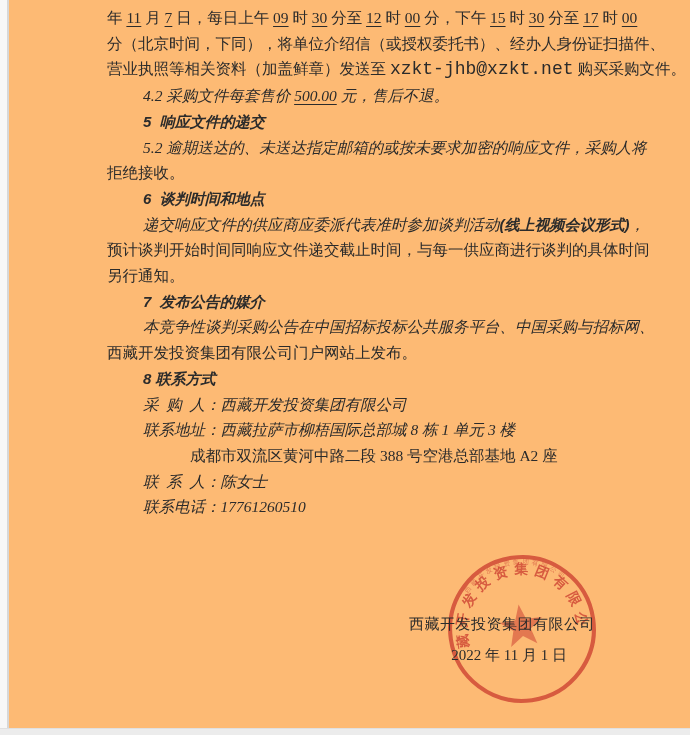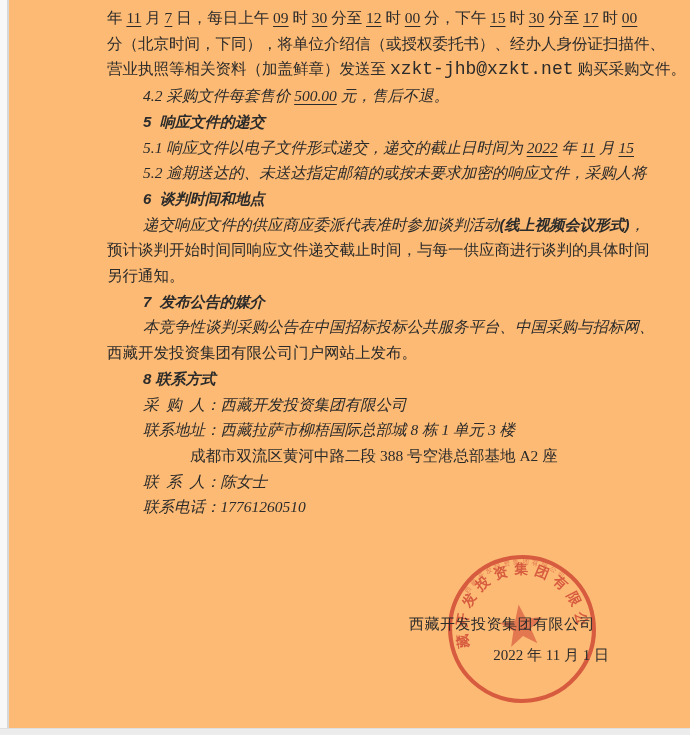--- a/index.html
+++ b/index.html
@@ -25,21 +25,21 @@
   .addr2{padding-left:83px;}
   .u{text-decoration:underline;text-underline-offset:3px;}
   .b{font-weight:bold;font-family:"Liberation Sans","DejaVu Sans",sans-serif;font-size:15px;}
   .m{font-family:"Liberation Mono","DejaVu Sans Mono",monospace;font-size:18px;}
   .sig-company{
     position:absolute;left:0;top:615px;width:595px;
     text-align:right;font-size:15px;letter-spacing:0.5px;z-index:2;white-space:pre;
   }
   .sig-date{
     position:absolute;left:0;top:646px;width:567px;
-    text-align:right;font-size:15px;z-index:2;white-space:pre;padding-left:42px;
+    text-align:right;font-size:15px;z-index:2;white-space:pre;
   }
   .stamp{
     position:absolute;left:445px;top:552px;width:154px;height:154px;
     transform:rotate(-8deg);
     z-index:1;
     mix-blend-mode:multiply;
     opacity:0.85;
   }
 </style>
 </head>
@@ -50,22 +50,22 @@
   <div class="edge-left-pad"></div>
   <div class="edge-left-line"></div>
   <div class="edge-bottom"></div>
 
   <div class="content">
     <div class="ln"><span>年 </span><span class="u">11</span><span> 月 </span><span class="u">7</span><span> 日，每日上午 </span><span class="u">09</span><span> 时 </span><span class="u">30</span><span> 分至 </span><span class="u">12</span><span> 时 </span><span class="u">00</span><span> 分，下午 </span><span class="u">15</span><span> 时 </span><span class="u">30</span><span> 分至 </span><span class="u">17</span><span> 时 </span><span class="u">00</span></div>
     <div class="ln"><span>分（北京时间，下同），将单位介绍信（或授权委托书）、经办人身份证扫描件、</span></div>
     <div class="ln"><span>营业执照等相关资料（加盖鲜章）发送至 </span><span class="m">xzkt-jhb@xzkt.net</span><span> 购买采购文件。</span></div>
     <div class="ln ind"><span>4.2 采购文件每套售价 </span><span class="u">500.00</span><span> 元，售后不退。</span></div>
     <div class="ln ind hd"><span>5  响应文件的递交</span></div>
-    <div class="ln ind"><span>5.1 响应文件以电子文件形式递交，递交的截止日时间为 </span><span class="u">2022</span><span> 年 </span><span class="u">11</span><span> 月 </span><span class="u">15</span></div>
     <div class="ln ind"><span>5.2 逾期送达的、未送达指定邮箱的或按未要求加密的响应文件，采购人将</span></div>
+    <div class="ln"><span>拒绝接收。</span></div>
     <div class="ln ind hd"><span>6  谈判时间和地点</span></div>
     <div class="ln ind"><span>递交响应文件的供应商应委派代表准时参加谈判活动</span><span class="b">(线上视频会议形式)</span><span>，</span></div>
     <div class="ln"><span>预计谈判开始时间同响应文件递交截止时间，与每一供应商进行谈判的具体时间</span></div>
     <div class="ln"><span>另行通知。</span></div>
     <div class="ln ind hd"><span>7  发布公告的媒介</span></div>
     <div class="ln ind"><span>本竞争性谈判采购公告在中国招标投标公共服务平台、中国采购与招标网、</span></div>
     <div class="ln"><span>西藏开发投资集团有限公司门户网站上发布。</span></div>
     <div class="ln ind hd"><span>8 联系方式</span></div>
     <div class="ln ind"><span>采  购  人：西藏开发投资集团有限公司</span></div>
     <div class="ln ind"><span>联系地址：西藏拉萨市柳梧国际总部城 8 栋 1 单元 3 楼</span></div>

